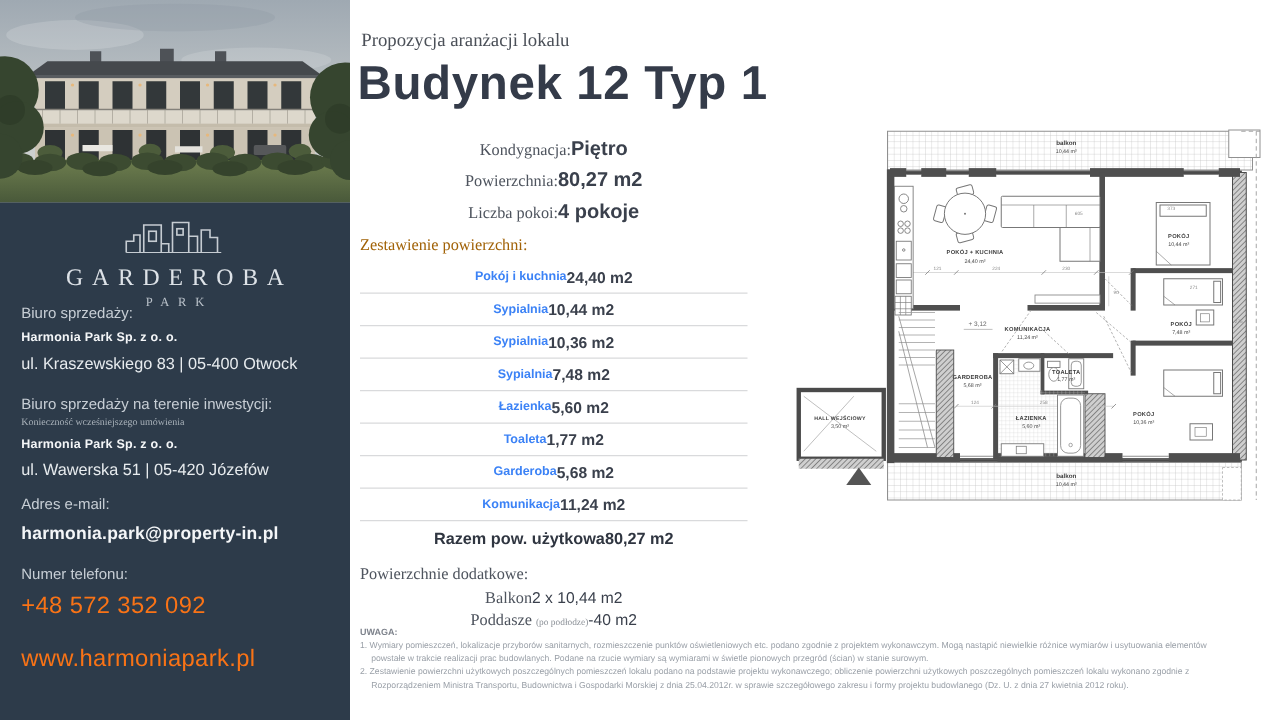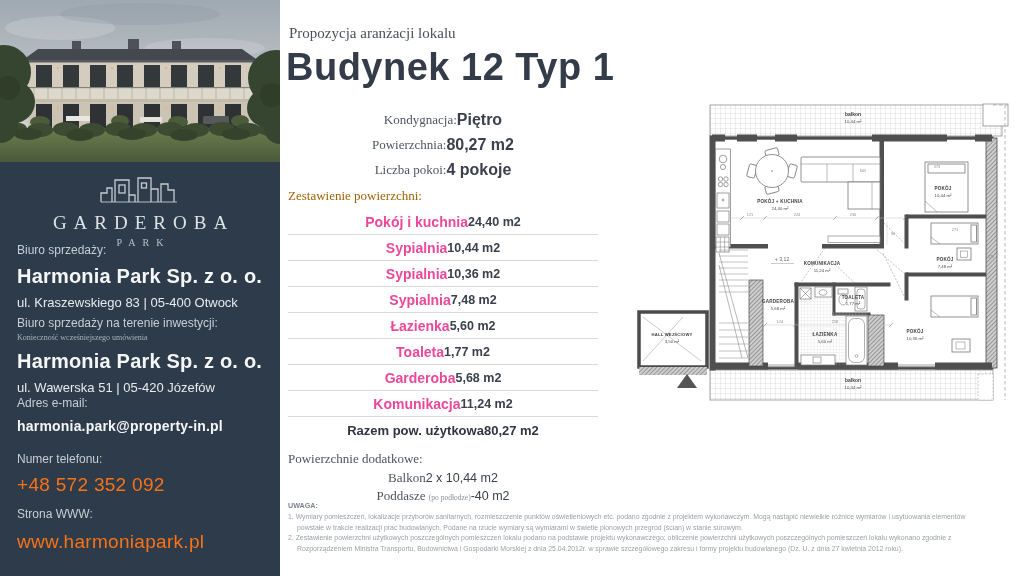--- a/index.html
+++ b/index.html
@@ -12,38 +12,38 @@
   .photo{position:absolute;left:0;top:0;width:280px;height:162px;display:block;}
   .logo{position:absolute;left:0;top:168px;width:280px;text-align:center;}
   .logo svg{display:block;margin:0 auto;}
   .logo-name{margin-top:4px;font-family:"Liberation Serif",serif;font-size:19px;color:#dde2e7;
              letter-spacing:7px;padding-left:7px;font-weight:400;}
   .logo-sub{margin-top:3px;font-family:"Liberation Serif",serif;font-size:10px;color:#b9c1c9;
             letter-spacing:7px;padding-left:7px;}
   .sb-block{position:absolute;left:17px;width:250px;color:#fff;}
   .sb-label{font-family:Liberation Sans, sans-serif;font-size:12px;color:#c7ced5;}
   .sb-note{font-family:"Liberation Serif",serif;font-size:8px;color:#a9b2ba;margin-top:3px;}
-  .sb-bold{font-size:20px;font-weight:700;color:#f4f6f8;margin-top:8px;letter-spacing:.2px;}
+  .sb-bold{font-size:10px;font-weight:700;color:#f4f6f8;margin-top:8px;letter-spacing:.2px;}
   .sb-line{font-size:13px;color:#e7ebee;margin-top:7px;}
   .sb-big{font-size:19px;font-weight:400;color:#f97316;margin-top:8px;letter-spacing:.3px;}
 
   
   .kicker{position:absolute;left:289px;top:25px;font-size:15px;color:#4b5058;}
   .title{position:absolute;left:286px;top:46px;font-size:38px;font-weight:700;color:#343b49;letter-spacing:.5px;}
 
   
   .sheet{position:absolute;left:288px;top:107px;width:310px;}
   .srow{display:flex;justify-content:center;align-items:center;}
   .meta-row{height:25px;}
   .meta-label{font-family:"Liberation Serif",serif;font-size:13px;color:#4e545e;}
   .meta-value{font-size:16px;font-weight:700;color:#3a404c;}
   .section-label{height:27px;display:flex;align-items:center;font-family:"Liberation Serif",serif;
                  font-size:13px;color:#a16207;}
   .area-row{height:25px;border-bottom:1px solid #d9dadc;}
-  .area-label{font-size:14px;font-weight:700;color:#ec4899;}
+  .area-label{font-size:10px;font-weight:700;color:#3b82f6;}
   .area-value{font-size:12.5px;font-weight:700;color:#3a404c;}
   .total-row{height:26px;}
   .total-label,.total-value{font-size:13px;font-weight:700;color:#2f3540;}
   .add-label{height:24px;display:flex;align-items:flex-end;padding-bottom:2px;
              font-family:"Liberation Serif",serif;font-size:13px;color:#4e545e;text-align:right;}
   .add-row{height:18px;}
   .add-row-label{font-family:"Liberation Serif",serif;font-size:13px;color:#4e545e;}
   .add-row-note{font-size:7.5px;color:#8b9097;}
   .add-row-value{font-size:12.5px;font-weight:400;color:#3a404c;}
 
@@ -229,21 +229,20 @@
       <div class="sb-label serif">Adres e-mail:</div>
       <div class="sb-bold" style="font-size:14px">harmonia.park@property-in.pl</div>
     </div>
 
     <div class="sb-block" style="top:452px">
       <div class="sb-label serif">Numer telefonu:</div>
       <div class="sb-big">+48 572 352 092</div>
     </div>
 
     <div class="sb-block" style="top:507px">
-      <div class="sb-label serif">Strona WWW:</div>
       <div class="sb-big" style="margin-top:10px">www.harmoniapark.pl</div>
     </div>
   </div>
 
   <div class="kicker serif">Propozycja aranżacji lokalu</div>
   <div class="title">Budynek 12 Typ 1</div>
 
   <div class="sheet">
     <div class="srow meta-row">
       <span class="meta-label">Kondygnacja:</span>

